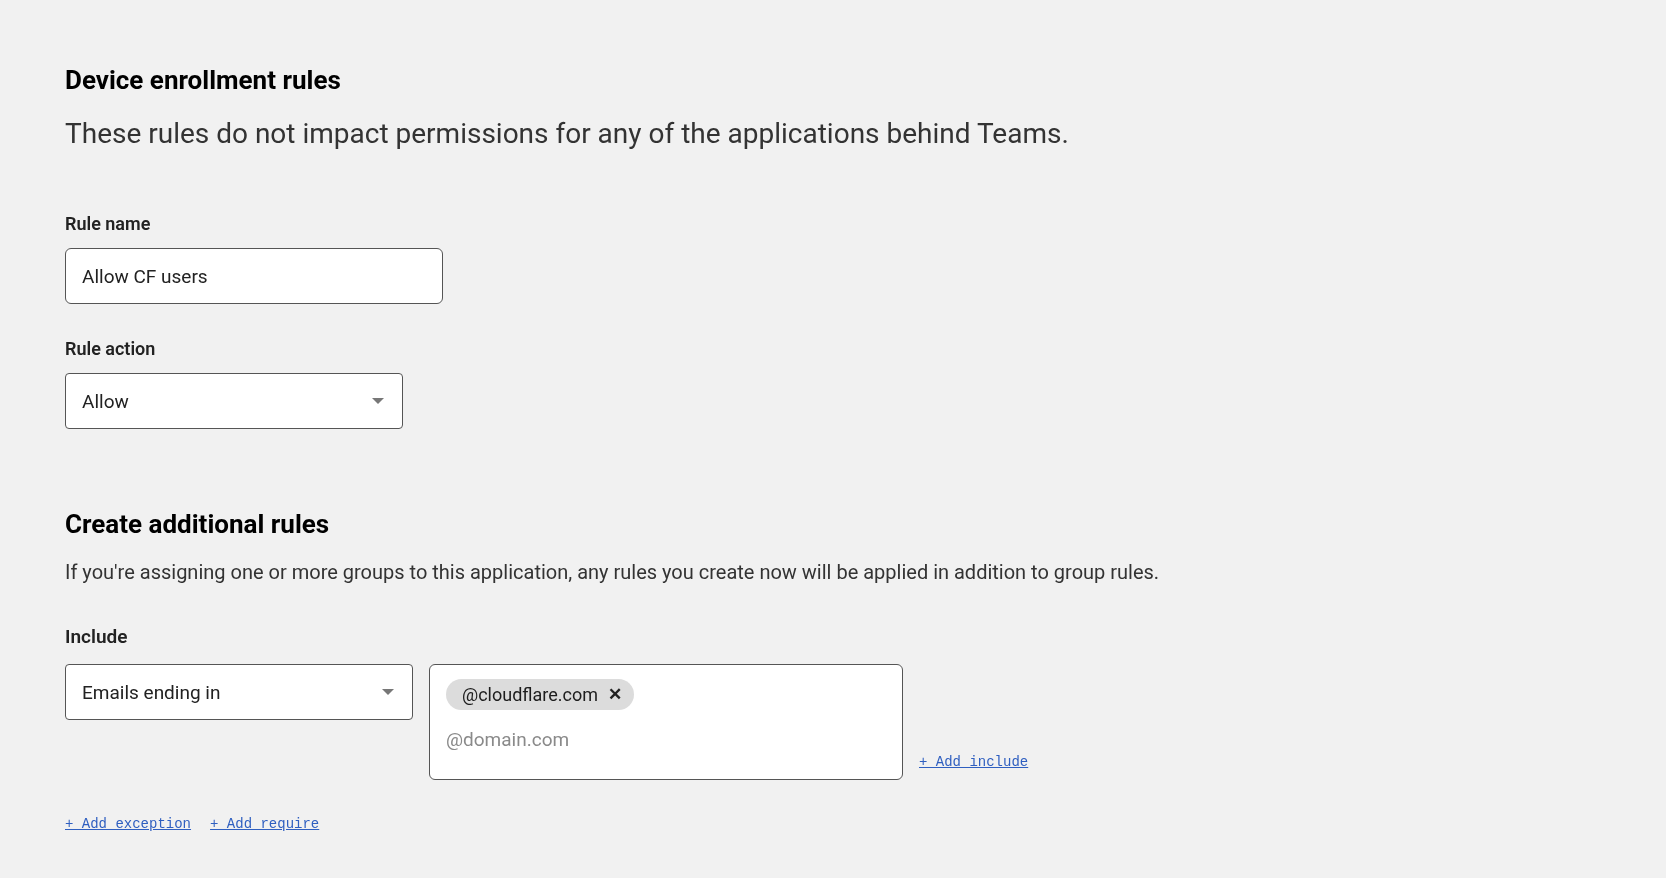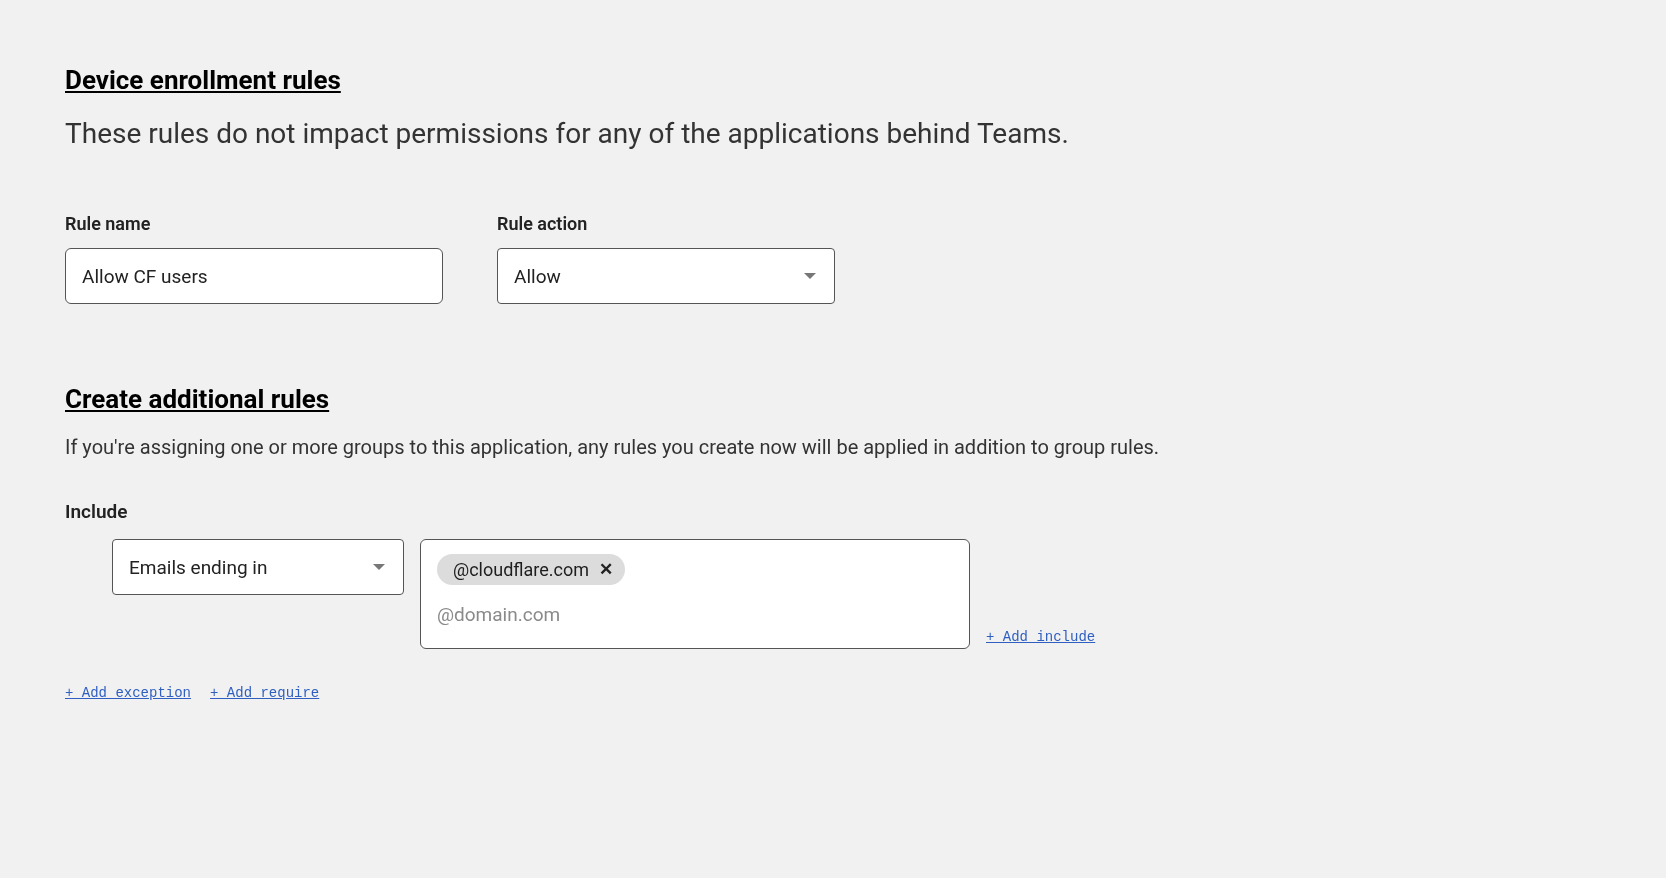--- a/index.html
+++ b/index.html
@@ -8,33 +8,33 @@
       background: #f1f1f1;
       padding: 65px;
       color: #1d1d1d;
       font-size: 16px;
     }
     h2.section-title {
       font-size: 26px;
       font-weight: 700;
       margin-bottom: 18px;
       color: #000;
-      text-decoration: underline;
     }
     p.section-desc {
       font-size: 28px;
       color: #333;
       margin-bottom: 58px;
       line-height: 1.5;
       margin-top: 8px;
     }
     .field-row {
       display: flex;
-      gap: 54px;
+      gap: 34px;
       margin-bottom: 80px;
+      flex-direction: column;
     }
     .field-group {
       display: flex;
       flex-direction: column;
     }
     .field-label {
       font-size: 18px;
       font-weight: 600;
       color: #222;
       margin-bottom: 14px;
@@ -47,21 +47,21 @@
       padding: 0 16px;
       font-size: 19px;
       font-family: inherit;
       background: #fff;
       color: #222;
     }
     .select-wrapper {
       position: relative;
       width: 338px;
     }
-    .select-wrapper.narrow { width: 292px; margin-left: 47px; }
+    .select-wrapper.narrow { width: 348px; }
     .select-input {
       width: 100%;
       height: 56px;
       border: 1px solid #555;
       border-radius: 4px;
       padding: 0 44px 0 16px;
       font-size: 19px;
       font-family: inherit;
       background: #fff;
       color: #222;
@@ -82,26 +82,26 @@
       font-weight: 600;
       color: #222;
       margin-bottom: 16px;
     }
     .include-row {
       display: flex;
       gap: 16px;
       align-items: flex-start;
     }
     .tags-input-box {
-      width: 550px;
+      width: 474px;
       min-height: 110px;
       border: 1px solid #555;
       border-radius: 6px;
       background: #fff;
-      padding: 14px 16px 22px 16px;
+      padding: 14px 16px 28px 16px;
       display: flex;
       flex-direction: column;
       gap: 18px;
       justify-content: center;
     }
     .tag-pill {
       display: inline-flex;
       align-items: center;
       background: #dcdcdc;
       border-radius: 18px;

